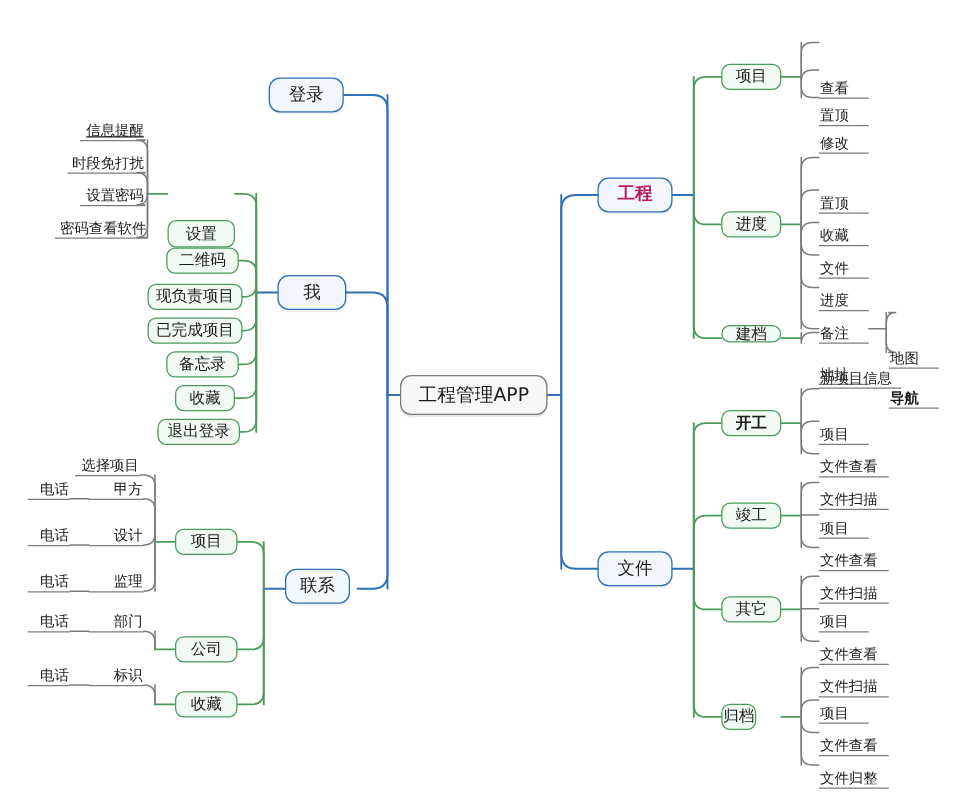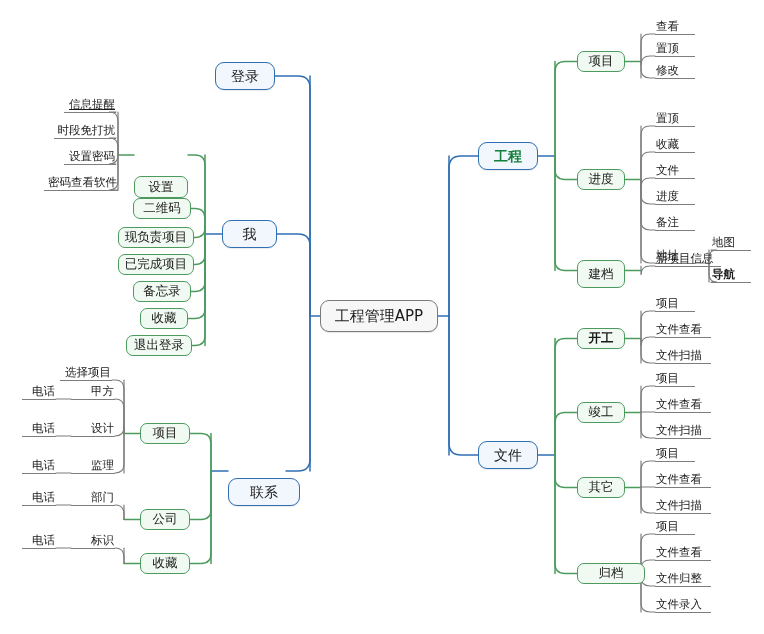--- a/index.html
+++ b/index.html
@@ -46,22 +46,23 @@
   
   .node.lvl1 {
     border: 1.4px solid #2f6fb5;
     background: #f2f7fd;
     border-radius: 9px;
     font-size: 14px;
     color: #1a1a1a;
     box-shadow: 0 1px 1px rgba(0,0,0,0.08);
   }
   .node.lvl1.accent {
-    color: #15803d;
+    color: #be185d;
     font-weight: bold;
+    font-family: Liberation Serif, serif;
   }
   
   .node.lvl2 {
     border: 1.2px solid #4c9a5e;
     background: #f1faf2;
     border-radius: 7px;
     font-size: 12.5px;
     color: #1a1a1a;
   }
   
@@ -69,20 +70,21 @@
     font-size: 11.5px;
     color: #1a1a1a;
     justify-content: flex-start;
     padding: 0 1px 1px 1px;
     border-bottom: 1px solid #7d7d7d;
     background: transparent;
     border-radius: 0;
   }
   .node.leaf.right {
     justify-content: flex-start;
+    margin-top: 44px;
   }
   .node.leaf.left {
     justify-content: flex-end;
   }
 </style>
 </head>
 <body>
 
 <div id="canvas">
   <svg id="wires" viewBox="0 0 764 634" xmlns="http://www.w3.org/2000/svg">
@@ -193,21 +195,21 @@
       <div class="node leaf left" style="left: 64px; top: 99px; width: 52px; text-decoration: underline;">信息提醒</div>
       <div class="node leaf left" style="left: 54px; top: 125px; width: 62px;">时段免打扰</div>
       <div class="node leaf left" style="left: 64px; top: 151px; width: 52px;">设置密码</div>
       <div class="node leaf left" style="left: 44px; top: 177px; width: 74px;">密码查看软件</div>
       <div class="node lvl2" style="left: 133px; top: 198px; width: 58px; height: 21px;">二维码</div>
       <div class="node lvl2" style="left: 118px; top: 227px; width: 76px; height: 21px;">现负责项目</div>
       <div class="node lvl2" style="left: 118px; top: 254px; width: 76px; height: 21px;">已完成项目</div>
       <div class="node lvl2" style="left: 133px; top: 281px; width: 58px; height: 21px;">备忘录</div>
       <div class="node lvl2" style="left: 140px; top: 308px; width: 48px; height: 21px;">收藏</div>
       <div class="node lvl2" style="left: 126px; top: 335px; width: 66px; height: 21px;">退出登录</div>
-      <div class="node lvl1" style="left: 228px; top: 478px; width: 72px; height: 28px;">联系</div>
+      <div class="node lvl1" style="left: 228px; top: 455px; width: 52px; height: 28px;">联系</div>
       <div class="node lvl2" style="left: 140px; top: 423px; width: 50px; height: 21px;">项目</div>
       <div class="node leaf left" style="left: 60px; top: 367px; width: 52px;">选择项目</div>
       <div class="node leaf left" style="left: 71px; top: 386px; width: 44px;">甲方</div>
       <div class="node leaf left" style="left: 22px; top: 386px; width: 34px;">电话</div>
       <div class="node leaf left" style="left: 71px; top: 423px; width: 44px;">设计</div>
       <div class="node leaf left" style="left: 22px; top: 423px; width: 34px;">电话</div>
       <div class="node leaf left" style="left: 71px; top: 460px; width: 44px;">监理</div>
       <div class="node leaf left" style="left: 22px; top: 460px; width: 34px;">电话</div>
       <div class="node lvl2" style="left: 140px; top: 509px; width: 50px; height: 21px;">公司</div>
       <div class="node leaf left" style="left: 71px; top: 492px; width: 44px;">部门</div>
@@ -222,34 +224,34 @@
       <div class="node leaf right" style="left: 655px; top: 65px; width: 40px;">修改</div>
       <div class="node lvl2" style="left: 577px; top: 169px; width: 48px; height: 21px;">进度</div>
       <div class="node leaf right" style="left: 655px; top: 113px; width: 40px;">置顶</div>
       <div class="node leaf right" style="left: 655px; top: 139px; width: 40px;">收藏</div>
       <div class="node leaf right" style="left: 655px; top: 165px; width: 40px;">文件</div>
       <div class="node leaf right" style="left: 655px; top: 191px; width: 40px;">进度</div>
       <div class="node leaf right" style="left: 655px; top: 217px; width: 40px;">备注</div>
       <div class="node leaf right" style="left: 655px; top: 250px; width: 40px;">地址</div>
       <div class="node leaf right" style="left: 711px; top: 237px; width: 40px;">地图</div>
       <div class="node leaf right" style="left: 711px; top: 269px; width: 40px; font-weight: bold;">导航</div>
-      <div class="node lvl2" style="left: 577px; top: 260px; width: 48px; height: 28px;">建档</div>
+      <div class="node lvl2" style="left: 577px; top: 260px; width: 48px; height: 14px;">建档</div>
       <div class="node leaf right" style="left: 655px; top: 253px; width: 66px;">新项目信息</div>
       <div class="node lvl1" style="left: 478px; top: 441px; width: 60px; height: 28px;">文件</div>
       <div class="node lvl2" style="left: 577px; top: 328px; width: 48px; height: 21px; font-weight: bold;">开工</div>
       <div class="node leaf right" style="left: 655px; top: 298px; width: 40px;">项目</div>
       <div class="node leaf right" style="left: 655px; top: 324px; width: 56px;">文件查看</div>
       <div class="node leaf right" style="left: 655px; top: 350px; width: 56px;">文件扫描</div>
       <div class="node lvl2" style="left: 577px; top: 402px; width: 48px; height: 21px;">竣工</div>
       <div class="node leaf right" style="left: 655px; top: 373px; width: 40px;">项目</div>
       <div class="node leaf right" style="left: 655px; top: 399px; width: 56px;">文件查看</div>
       <div class="node leaf right" style="left: 655px; top: 425px; width: 56px;">文件扫描</div>
       <div class="node lvl2" style="left: 577px; top: 477px; width: 48px; height: 21px;">其它</div>
       <div class="node leaf right" style="left: 655px; top: 448px; width: 40px;">项目</div>
       <div class="node leaf right" style="left: 655px; top: 474px; width: 56px;">文件查看</div>
       <div class="node leaf right" style="left: 655px; top: 500px; width: 56px;">文件扫描</div>
-      <div class="node lvl2" style="left: 577px; top: 563px; width: 68px; height: 21px;">归档</div>
+      <div class="node lvl2" style="left: 577px; top: 563px; width: 28px; height: 21px;">归档</div>
       <div class="node leaf right" style="left: 655px; top: 521px; width: 40px;">项目</div>
       <div class="node leaf right" style="left: 655px; top: 547px; width: 56px;">文件查看</div>
       <div class="node leaf right" style="left: 655px; top: 573px; width: 56px;">文件归整</div>
       <div class="node leaf right" style="left: 655px; top: 599px; width: 56px;">文件录入</div>
     </div>
 </div>
 
 </body></html>

